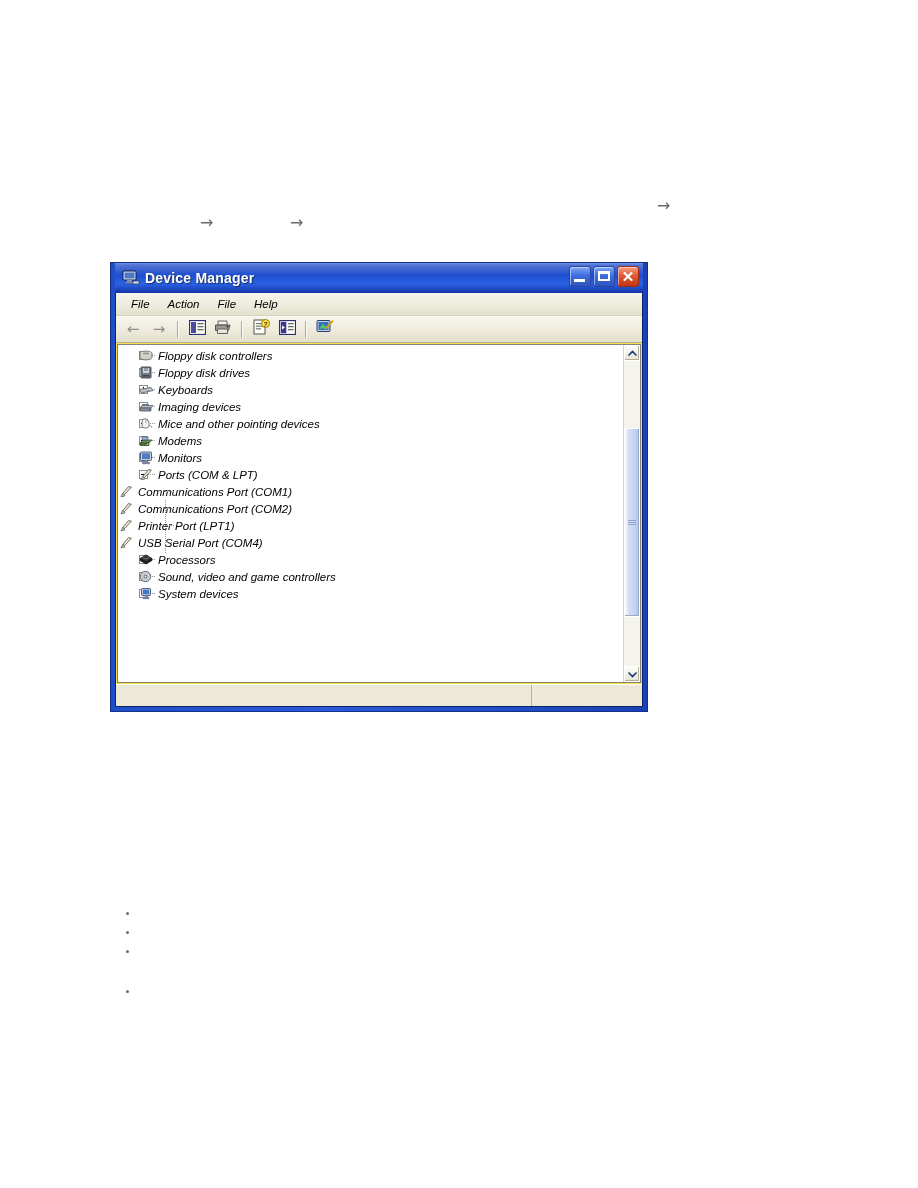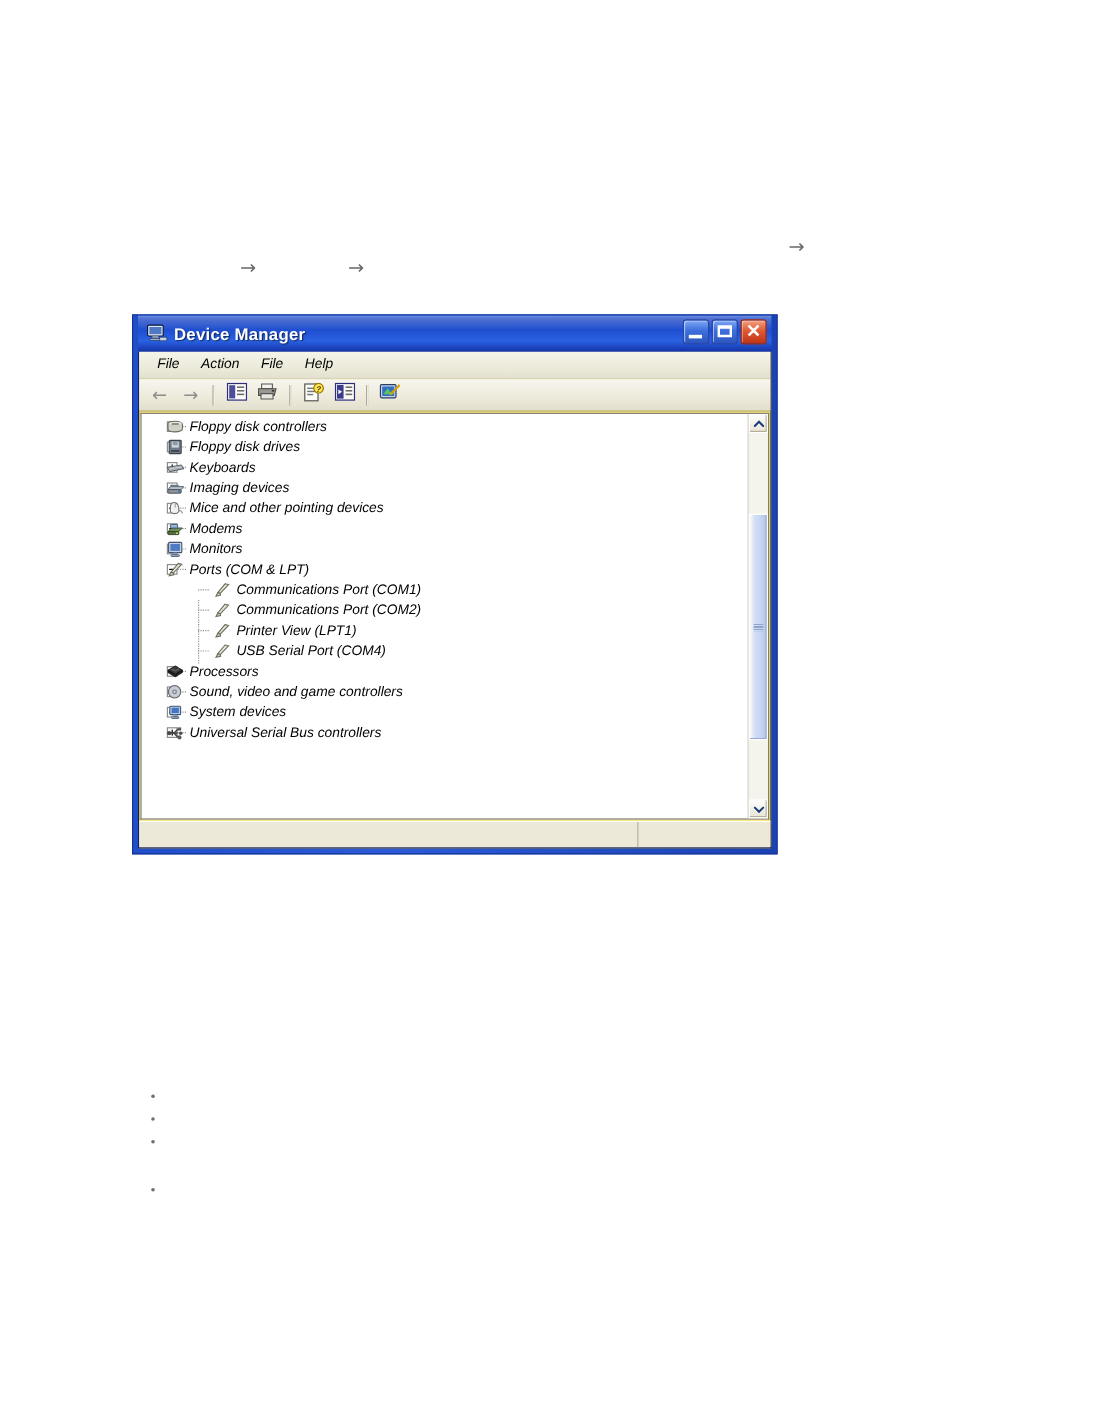--- a/index.html
+++ b/index.html
@@ -221,21 +221,21 @@
     white-space: nowrap;
     cursor: default;
   }
   .tree-row .label {
     font-size: 11.5px;
     color: #000;
     margin-left: 4px;
     font-family: "Liberation Sans", sans-serif;
   }
   .tree-row.level1 { padding-left: 20px; }
-  .tree-row.level2 { padding-left: 59px; }
+  .tree-row.level2 { }
 
   
   .expander {
     position: absolute;
     left: 21px; top: 4px;
     width: 9px; height: 9px;
     border: 1px solid #8d8d8d;
     background: #fff;
     box-sizing: border-box;
     cursor: pointer;
@@ -629,21 +629,21 @@
 
             <div class="tree-row level2">
               <span class="child-stub"></span>
               <span class="dev-icon">
                 <svg width="16" height="16" viewBox="0 0 16 16">
                   <path d="M10.5 2.5 L13.5 3.2 L6.5 10.5 L4.5 9.8 z" fill="#e7e4d3" stroke="#6b6b5c" stroke-width="0.9"></path>
                   <path d="M4.5 9.8 L3 12.8 L6.8 12 L6.5 10.5 z" fill="#cdc9b4" stroke="#6b6b5c" stroke-width="0.9"></path>
                   <path d="M10.8 3 L12.8 3.5" stroke="#9a9884" stroke-width="0.8"></path>
                 </svg>
               </span>
-              <span class="label">Printer View (LPT1)</span>
+              <span class="label">Printer Port (LPT1)</span>
             </div>
 
             <div class="tree-row level2">
               <span class="child-stub"></span>
               <span class="dev-icon">
                 <svg width="16" height="16" viewBox="0 0 16 16">
                   <path d="M10.5 2.5 L13.5 3.2 L6.5 10.5 L4.5 9.8 z" fill="#e7e4d3" stroke="#6b6b5c" stroke-width="0.9"></path>
                   <path d="M4.5 9.8 L3 12.8 L6.8 12 L6.5 10.5 z" fill="#cdc9b4" stroke="#6b6b5c" stroke-width="0.9"></path>
                   <path d="M10.8 3 L12.8 3.5" stroke="#9a9884" stroke-width="0.8"></path>
                 </svg>
@@ -685,36 +685,20 @@
                 <svg width="16" height="16" viewBox="0 0 16 16">
                   <rect x="3.5" y="2.5" width="9" height="7" rx="0.8" fill="#b9c9e2" stroke="#3f5578" stroke-width="0.9"></rect>
                   <rect x="5" y="3.8" width="6" height="4.4" fill="#3f76c2"></rect>
                   <rect x="6.8" y="9.5" width="2.5" height="2" fill="#8d99ad"></rect>
                   <rect x="5" y="11.3" width="6" height="1.4" rx="0.5" fill="#a9b6c7" stroke="#3f5578" stroke-width="0.7"></rect>
                 </svg>
               </span>
               <span class="label">System devices</span>
             </div>
 
-            <div class="tree-row level1">
-              <span class="expander plus"></span>
-              <span class="stub"></span>
-              <span class="dev-icon">
-                <svg width="16" height="16" viewBox="0 0 16 16">
-                  <circle cx="3" cy="8" r="1.8" fill="#4a4a4a"></circle>
-                  <path d="M3 8 h7" stroke="#4a4a4a" stroke-width="1.5"></path>
-                  <path d="M7 8 L10.5 4.5" stroke="#4a4a4a" stroke-width="1.4"></path>
-                  <path d="M7 8 L10.5 11.5" stroke="#4a4a4a" stroke-width="1.4"></path>
-                  <rect x="10" y="3.2" width="3" height="2.6" fill="#5a5a5a"></rect>
-                  <circle cx="11.6" cy="11.5" r="1.7" fill="#5a5a5a"></circle>
-                  <circle cx="12.6" cy="8" r="1.5" fill="#4a4a4a"></circle>
-                </svg>
-              </span>
-              <span class="label">Universal Serial Bus controllers</span>
-            </div>
 
           </div>
         </div>
 
         <div id="tree-scrollbar">
           <div class="sb-arrow">
             <span>
               <svg width="9" height="7" viewBox="0 0 9 7">
                 <path d="M1 5 L4.5 1.5 L8 5" stroke="#1b3b7a" stroke-width="1.7" fill="none" stroke-linecap="round"></path>
               </svg>

